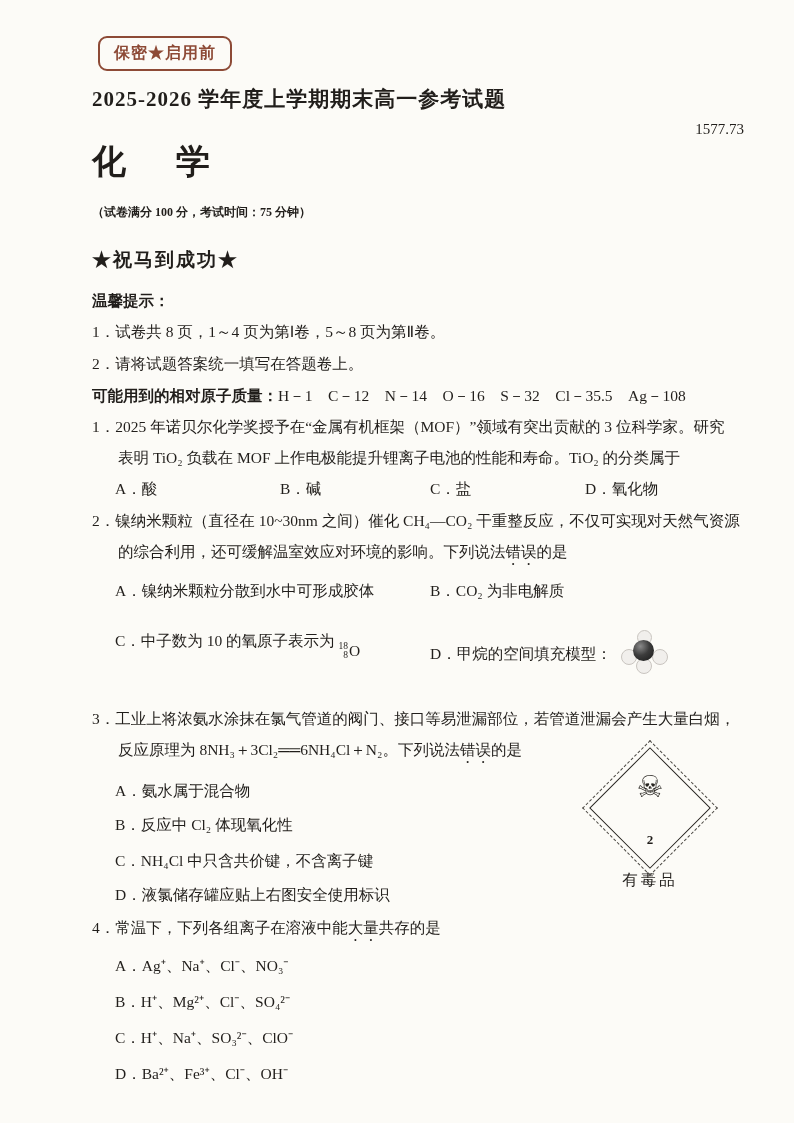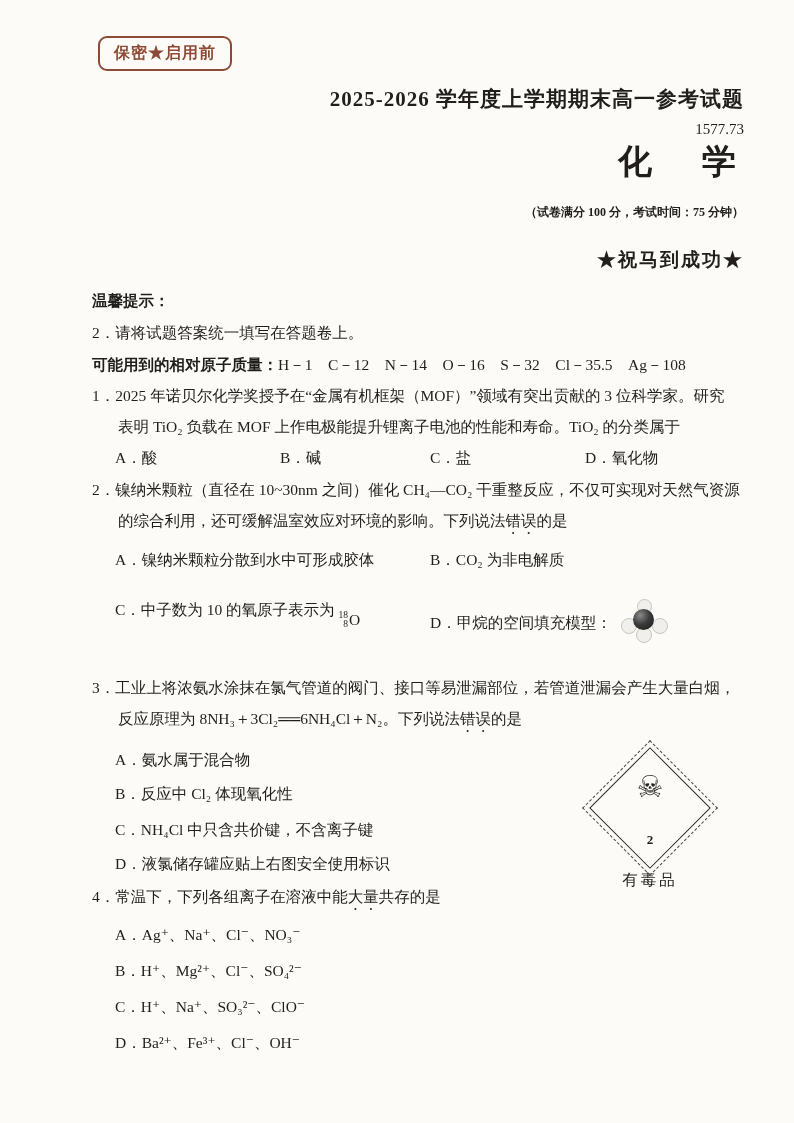--- a/index.html
+++ b/index.html
@@ -3,23 +3,23 @@
 <meta charset="utf-8">
 <style>
   html,body { margin:0; padding:0; background:#d8d8d8; }
   .page {
     position:relative; width:794px; height:1123px; margin:0 auto;
     background:#fcfbf7; overflow:hidden;
     font-family:"Liberation Serif","DejaVu Serif",serif;
     color:#211e1b;
   }
   .content { position:absolute; left:92px; right:50px; top:0; font-size:15.5px; }
-  .line { line-height:20px; }
+  .line { line-height:20px;font-family:Liberation Serif, serif; }
   .b { font-weight:bold; }
-  .center { text-align:right; }
+  .center { text-align:left; }
   .right { text-align:right; }
 
   .secrecy-wrap { margin:36px 0 0 -7px;padding-left:13px; }
   .secrecy {
     display:inline-block; border:2px solid #8d4a36; border-radius:9px;
     padding:5px 14px; color:#8d4a36; font-weight:bold; font-size:16px;
     letter-spacing:1px;
   }
   .title   { margin-top:14px; font-size:21px; font-weight:bold; line-height:28px; letter-spacing:1px; }
   .date    { margin-top:6px; font-size:15px; line-height:20px; }
@@ -86,20 +86,21 @@
       <span class="secrecy">保密★启用前</span>
     </div>
 
     <div class="title center">2025-2026 学年度上学期期末高一参考试题</div>
     <div class="date right">1577.73</div>
     <div class="subject center">化　学</div>
     <div class="info center">（试卷满分 100 分，考试时间：75 分钟）</div>
     <div class="blessing center">★祝马到成功★</div>
 
     <div class="line b" style="margin-top:20px;">温馨提示：</div>
+    <div class="line" style="margin-top:11px;">1．试卷共 8 页，1～4 页为第Ⅰ卷，5～8 页为第Ⅱ卷。</div>
     <div class="line" style="margin-top:12px;">2．请将试题答案统一填写在答题卷上。</div>
 
     <div class="line" style="margin-top:12px;">
       <span class="b">可能用到的相对原子质量：</span><span>H－1　C－12　N－14　O－16　S－32　Cl－35.5　Ag－108</span>
     </div>
 
 
     <div class="line" style="margin-top:11px;">
       <span>1．</span><span>2025 年诺贝尔化学奖授予在“金属有机框架（MOF）”领域有突出贡献的 3 位科学家。研究</span>
     </div>

